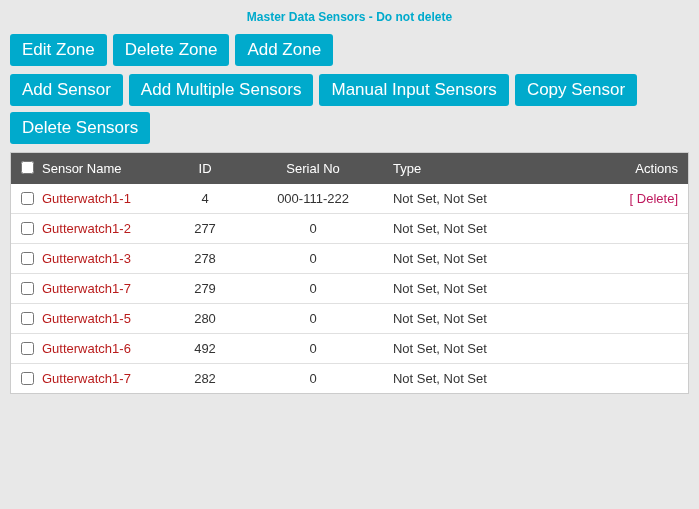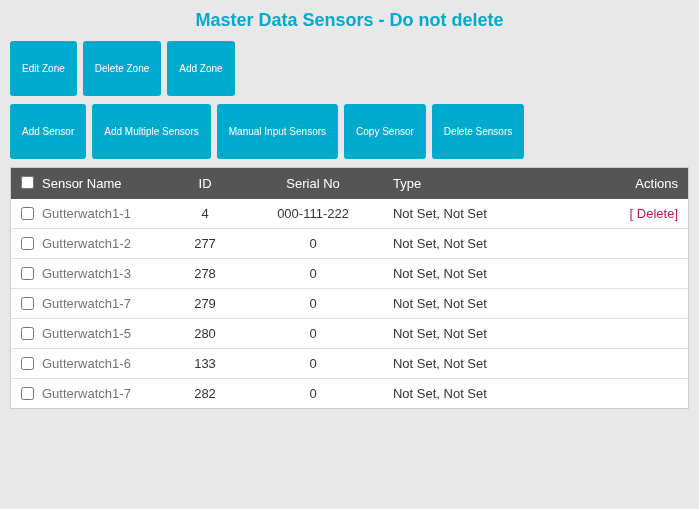--- a/index.html
+++ b/index.html
@@ -11,36 +11,36 @@
       min-height: 509px;
     }
     .page-wrapper {
       background: #e8e8e8;
       padding: 10px;
       width: 699px;
     }
     .page-title {
       text-align: center;
       color: #00aacc;
-      font-size: 18px;
+      font-size: 12px;
       font-weight: bold;
       margin-bottom: 10px;
     }
     .toolbar-row {
       display: flex;
       gap: 6px;
       margin-bottom: 8px;
       flex-wrap: wrap;
     }
     .btn {
-      padding: 22px 12px;
+      padding: 6px 12px;
       border: none;
       border-radius: 3px;
       cursor: pointer;
-      font-size: 10px;
+      font-size: 17px;
       font-weight: normal;
       color: #fff;
       background: #00aacc;
       white-space: nowrap;
     }
     .table-container {
       background: #fff;
       border: 1px solid #ccc;
     }
     table {
@@ -65,21 +65,21 @@
     }
     tbody tr:last-child {
       border-bottom: none;
     }
     tbody td {
       padding: 7px 10px;
       font-size: 13px;
       color: #333;
     }
     .sensor-link {
-      color: #737373;
+      color: #b91c1c;
       text-decoration: none;
       cursor: pointer;
     }
     .delete-link {
       color: #be185d;
       cursor: pointer;
       white-space: nowrap;
     }
     .checkbox-col {
       width: 28px;
@@ -194,21 +194,21 @@
             <td class="id-col" style="text-align: center;">280</td>
             <td class="serial-col" style="text-align: center;">0</td>
             <td class="type-col">Not Set, Not Set</td>
             <td class="actions-col" style="text-align: right;"></td>
           </tr>
           <tr>
             <td style="display: flex; align-items: center; gap: 8px; border: none; padding: 7px 10px;">
               <input type="checkbox" style="">
               <a class="sensor-link">Gutterwatch1-6</a>
             </td>
-            <td class="id-col" style="text-align: center;">133</td>
+            <td class="id-col" style="text-align: center;">492</td>
             <td class="serial-col" style="text-align: center;">0</td>
             <td class="type-col">Not Set, Not Set</td>
             <td class="actions-col" style="text-align: right;"></td>
           </tr>
           <tr>
             <td style="display: flex; align-items: center; gap: 8px; border: none; padding: 7px 10px;">
               <input type="checkbox" style="">
               <a class="sensor-link">Gutterwatch1-7</a>
             </td>
             <td class="id-col" style="text-align: center;">282</td>

